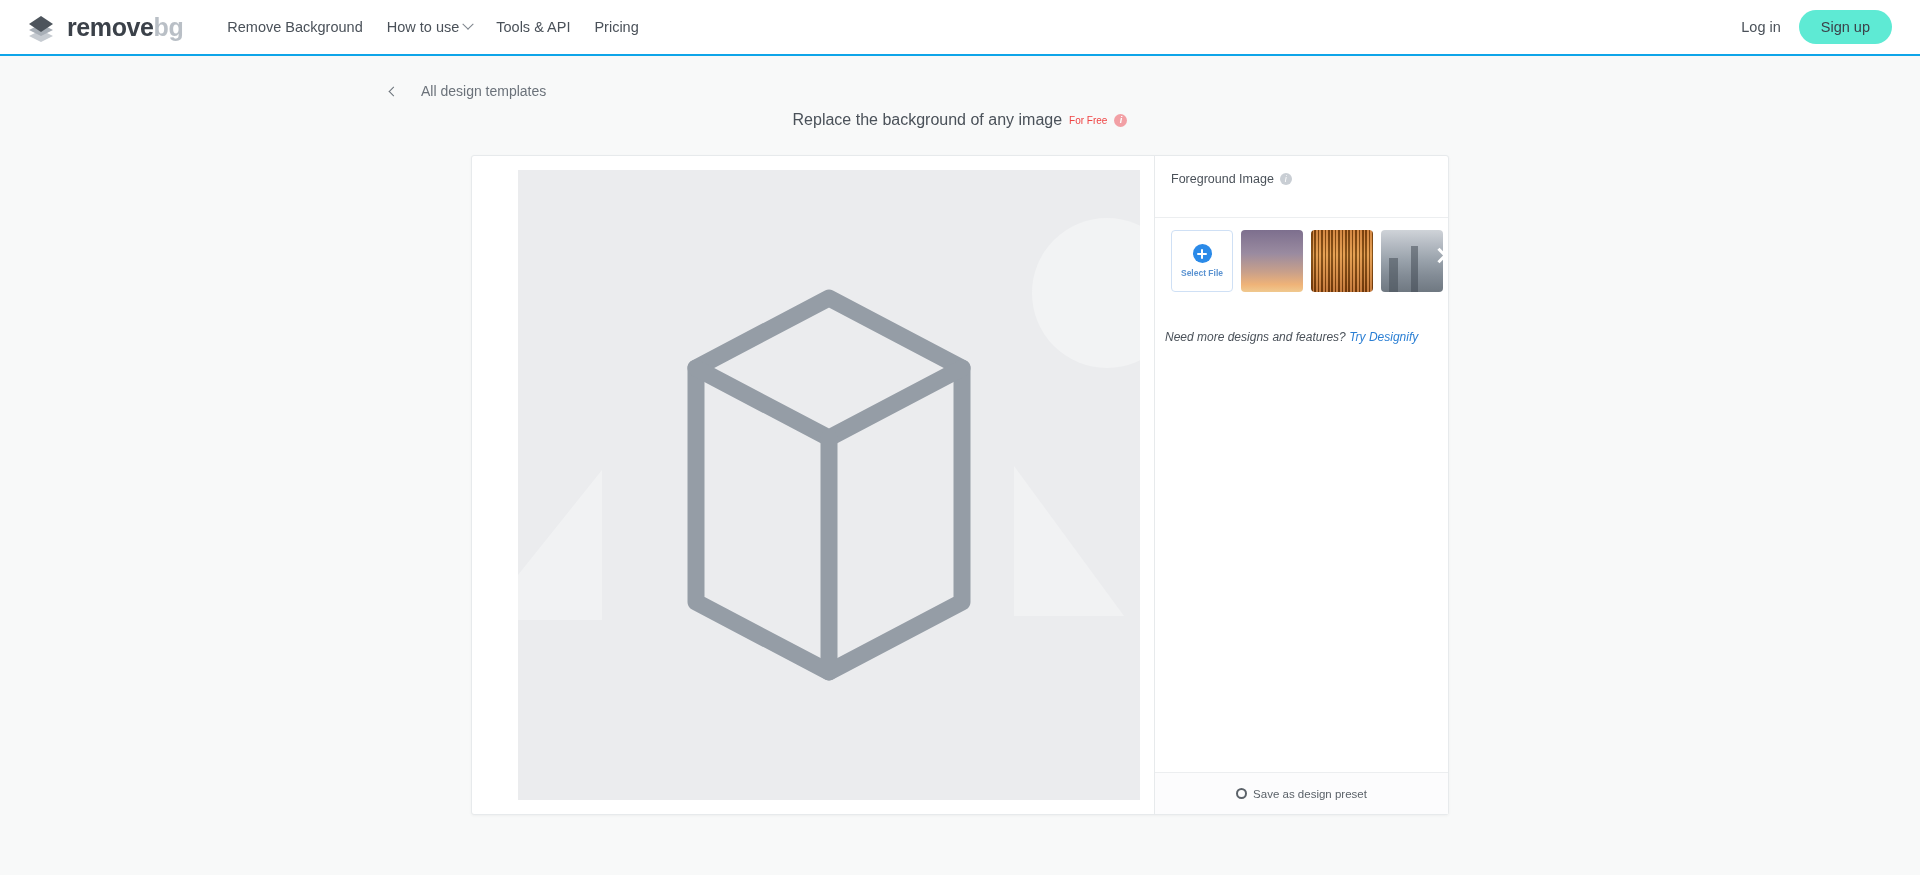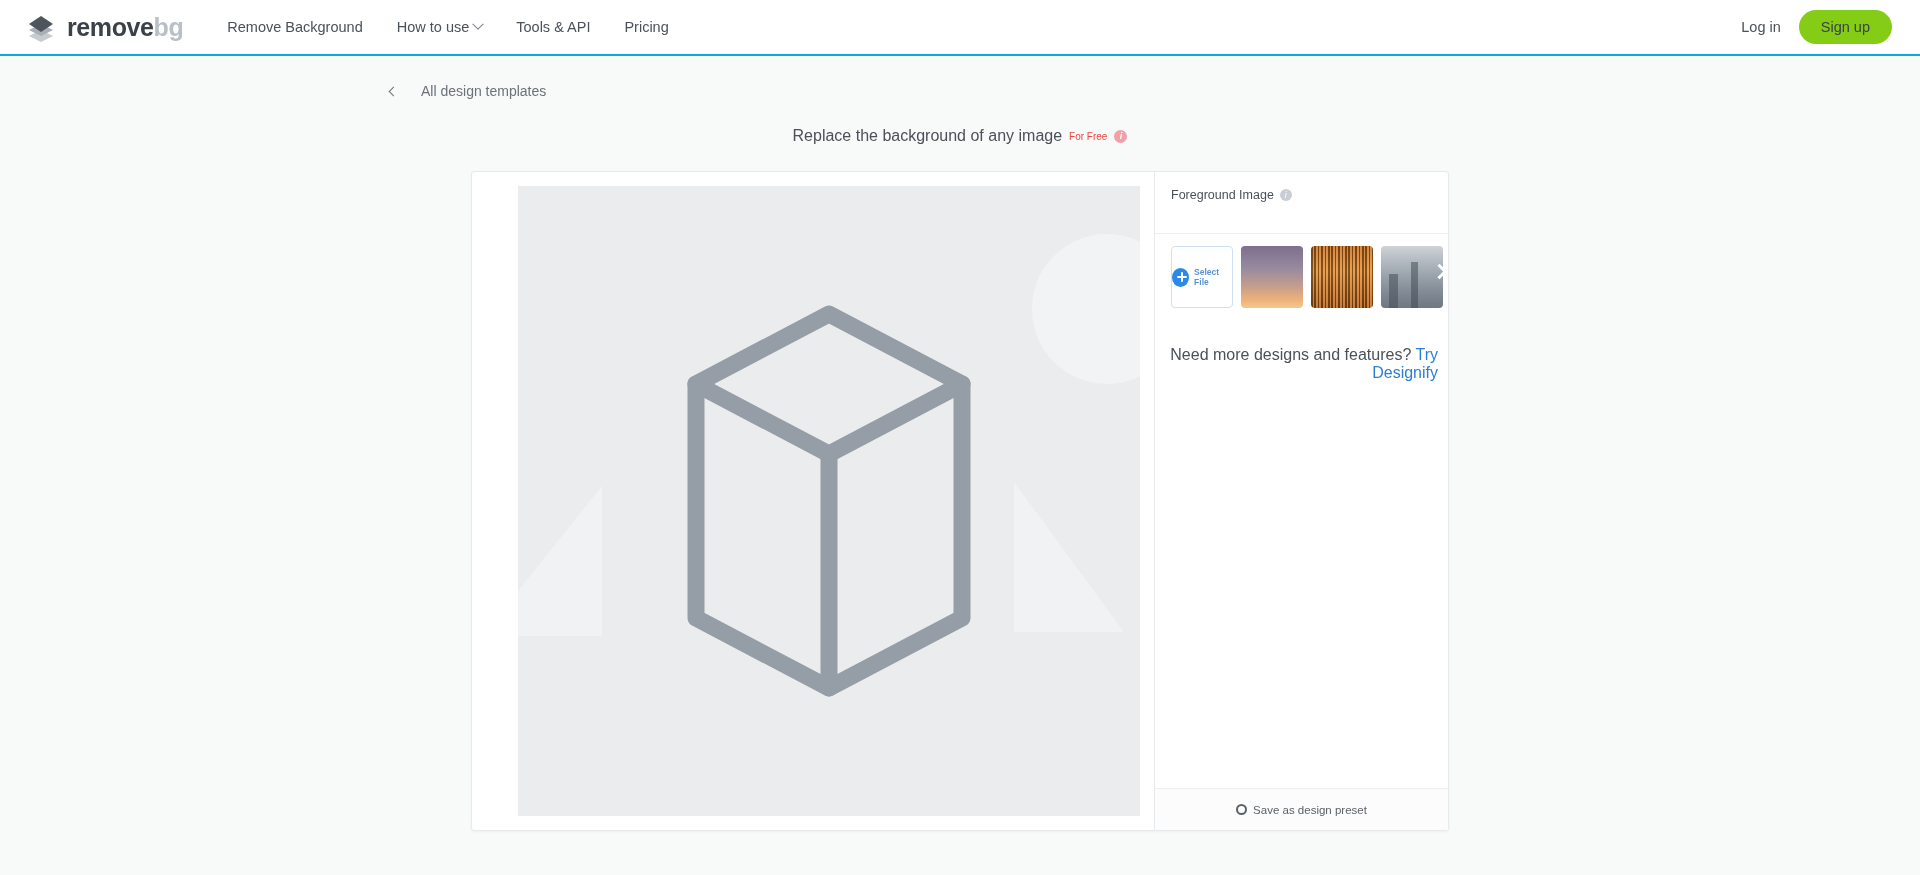--- a/index.html
+++ b/index.html
@@ -17,54 +17,54 @@
     padding: 0 28px 0 26px;
     border-bottom: 2px solid #0ea5e9;
     position: relative; z-index: 5;
   }
   .logo-wrap { display: flex; align-items: center; gap: 11px; margin-right: 44px; }
   .logo-mark { width: 30px; height: 30px; display: block; }
   .logo-text { font-size: 25px; font-weight: 700; letter-spacing: -0.4px; line-height: 1; }
   .logo-remove { color: #3b4149; }
   .logo-bg { color: #b9bfc6; }
 
-  .nav { display: flex; align-items: flex-end; gap: 34px; }
+  .nav { display: flex; align-items: flex-end; gap: 24px; }
   .nav-item {
     font-size: 14.5px; color: #4a5159; cursor: pointer;
     display: flex; align-items: center; gap: 5px; white-space: nowrap;
   }
   .chev-down {
     width: 8px; height: 8px; border-right: 1.6px solid #7d848c;
     border-bottom: 1.6px solid #7d848c; transform: rotate(45deg) translate(-2px,-2px);
   }
   .header-right { margin-left: auto; display: flex; align-items: center; gap: 18px; }
   .login-link { font-size: 14.5px; color: #4a5159; cursor: pointer; }
   .signup-btn {
-    font-size: 14.5px; color: #3b4149; background: #84cc16;
+    font-size: 14.5px; color: #3b4149; background: #5eead4;
     border: none; border-radius: 20px; padding: 9px 22px;
     cursor: pointer; font-family: inherit;
   }
 
   
   .title-block { padding-top: 27px; }
   .back-link {
     width: 1140px; margin: 0 auto; display: flex; align-items: center;
     gap: 24px; font-size: 14px; color: #6b727a; cursor: pointer;
   }
   .chev-left {
     width: 7px; height: 7px; border-left: 1.7px solid #6b727a;
     border-bottom: 1.7px solid #6b727a; transform: rotate(45deg);
   }
   .page-title {
     text-align: center; font-size: 37px; font-weight: 700;
     color: #3b4149; letter-spacing: -0.7px; margin-top: 14px;
   }
   .page-sub {
     text-align: center; font-size: 16px; color: #4a5159;
-    margin-top: 28px; display: flex; justify-content: center;
+    margin-top: 12px; display: flex; justify-content: center;
     align-items: center; gap: 7px;
   }
   .free-badge { color: #ef4444; font-weight: 400; font-size: 10px; }
   .info-dot {
     width: 13px; height: 13px; border-radius: 50%;
     background: #f2a0a5; color: #fff; font-size: 9px; font-weight: 700;
     display: inline-flex; align-items: center; justify-content: center;
     font-style: italic;
   }
   .info-dot-gray {
@@ -136,21 +136,21 @@
   .thumb-strip {
     display: flex; gap: 8px; padding: 12px 0 0 16px;
     overflow: hidden; position: relative;
   }
   .bg-thumb {
     width: 62px; height: 62px; border-radius: 4px; flex: none;
     cursor: pointer; overflow: hidden; position: relative;
   }
   .select-file {
     background: #ffffff; border: 1px solid #cfe0f5;
-    display: flex; flex-direction: row; align-items: center;
+    display: flex; flex-direction: column; align-items: center;
     justify-content: center; gap: 5px;
   }
   .plus-circle {
     width: 19px; height: 19px; border-radius: 50%; background: #2b8ae8;
     position: relative;
   }
   .plus-circle::before, .plus-circle::after {
     content: ""; position: absolute; background: #ffffff; border-radius: 1px;
   }
   .plus-circle::before { left: 4.5px; top: 8.5px; width: 10px; height: 2.2px; }
@@ -179,21 +179,21 @@
     width: 26px; height: 26px; display: flex; align-items: center; justify-content: center;
     cursor: pointer; z-index: 3;
   }
   .carousel-next i {
     width: 11px; height: 11px; border-top: 3px solid #ffffff;
     border-right: 3px solid #ffffff; transform: rotate(45deg);
     display: block;
   }
 
   .designify-note {
-    text-align: right; font-size: 16px; color: #4a5159; padding: 38px 10px 0;
+    text-align: left; font-size: 12px; color: #4a5159; padding: 38px 10px 0; font-style: italic;
   }
   .designify-link { color: #2b7fd4; cursor: pointer; }
 
   .panel-spacer { flex: 1; }
   .panel-footer {
     border-top: 1px solid #eceef0; background: #fcfcfd;
     height: 42px; display: flex; align-items: center; justify-content: center;
     gap: 6px; font-size: 11.5px; color: #5b6269; cursor: pointer;
   }
   .save-icon {

